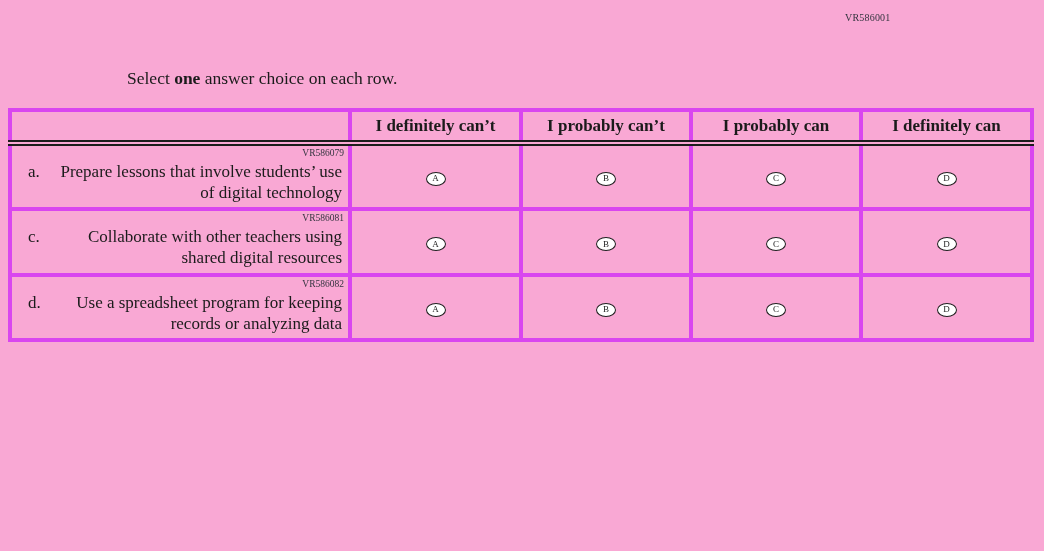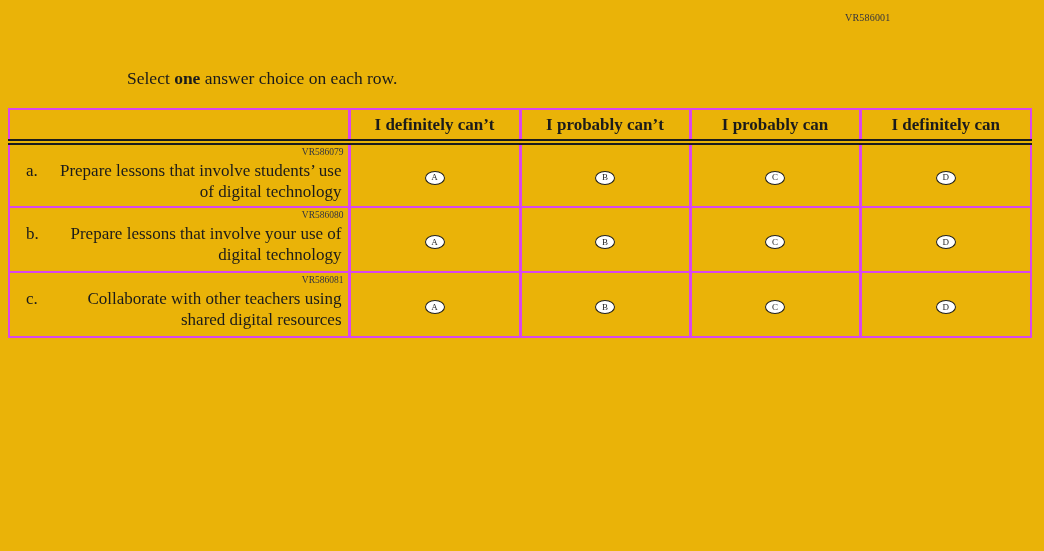--- a/index.html
+++ b/index.html
@@ -1,20 +1,20 @@
 <!DOCTYPE html>
 <html><head>
 <meta charset="utf-8">
 <style>
   * { margin:0; padding:0; box-sizing:border-box; }
   html,body { background:#e8e8e8; }
   .page {
     position:relative;
     width:1044px; height:551px;
-    background:#eab308;
+    background:#f9a8d4;
     font-family:"Liberation Serif", serif;
     color:#1b1b1b;
     overflow:hidden;
     margin:0 auto;
   }
   .top-code {
     position:absolute; left:845px; top:12px;
     font-size:10px; color:#33343f; letter-spacing:.2px;
   }
   .question {
@@ -29,21 +29,21 @@
     text-align:right;
   }
   .instruction .bold { font-weight:bold; }
 
   table.grid {
     position:absolute; left:8px; top:108px;
     width:1022px;
     border-collapse:collapse;
     table-layout:fixed;
   }
-  table.grid, table.grid th, table.grid td { border:2px solid #d946ef; }
+  table.grid, table.grid th, table.grid td { border:4px solid #d946ef; }
   table.grid th, table.grid td { border-left-width:3px; }
   table.grid th:first-child, table.grid td:first-child { border-left-width:2px; }
   table.grid thead th { border-bottom:6px double #1c1c1c; }
 
   thead th {
     height:33px;
     font-size:17px; font-weight:bold;
     text-align:center; vertical-align:middle;
     padding:2px 4px;
   }
@@ -109,37 +109,37 @@
             <span class="stmt-text">Prepare lessons that involve students’ use of digital technology</span>
           </div>
         </td>
         <td class="answer"><span class="bubble">A</span></td>
         <td class="answer"><span class="bubble">B</span></td>
         <td class="answer"><span class="bubble">C</span></td>
         <td class="answer"><span class="bubble">D</span></td>
       </tr>
       <tr>
         <td class="stmt">
-          <div class="row-code">VR586080</div>
+          <div class="row-code">VR586081</div>
           <div class="stmt-body">
-            <span class="stmt-label">b.</span>
-            <span class="stmt-text">Prepare lessons that involve your use of digital technology</span>
+            <span class="stmt-label">c.</span>
+            <span class="stmt-text">Collaborate with other teachers using shared digital resources</span>
           </div>
         </td>
         <td class="answer"><span class="bubble">A</span></td>
         <td class="answer"><span class="bubble">B</span></td>
         <td class="answer"><span class="bubble">C</span></td>
         <td class="answer"><span class="bubble">D</span></td>
       </tr>
       <tr>
         <td class="stmt">
-          <div class="row-code">VR586081</div>
+          <div class="row-code">VR586082</div>
           <div class="stmt-body">
-            <span class="stmt-label">c.</span>
-            <span class="stmt-text">Collaborate with other teachers using shared digital resources</span>
+            <span class="stmt-label">d.</span>
+            <span class="stmt-text">Use a spreadsheet program for keeping records or analyzing data</span>
           </div>
         </td>
         <td class="answer"><span class="bubble">A</span></td>
         <td class="answer"><span class="bubble">B</span></td>
         <td class="answer"><span class="bubble">C</span></td>
         <td class="answer"><span class="bubble">D</span></td>
       </tr>
     </tbody>
   </table>
 

